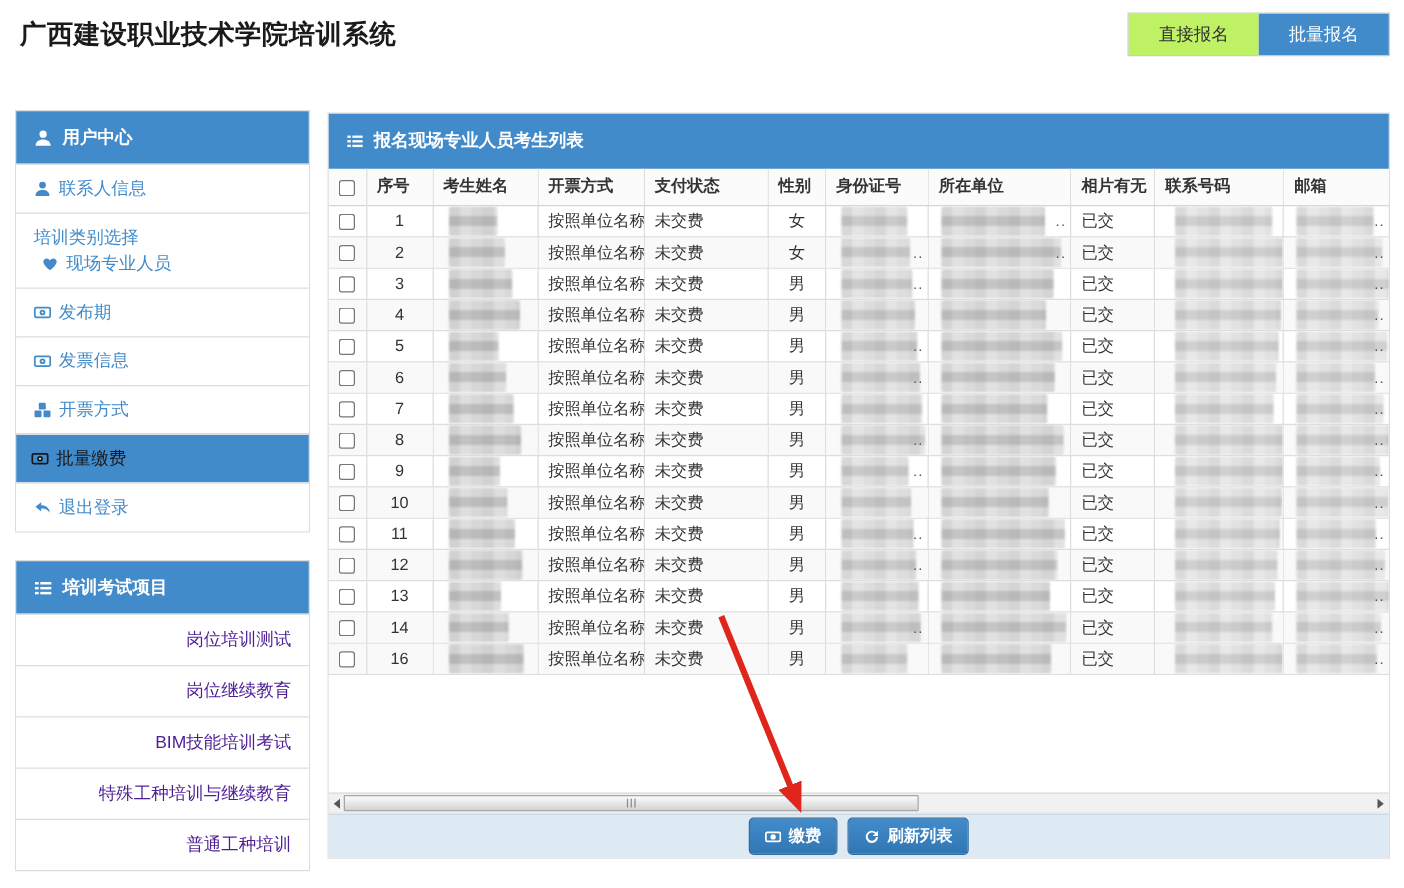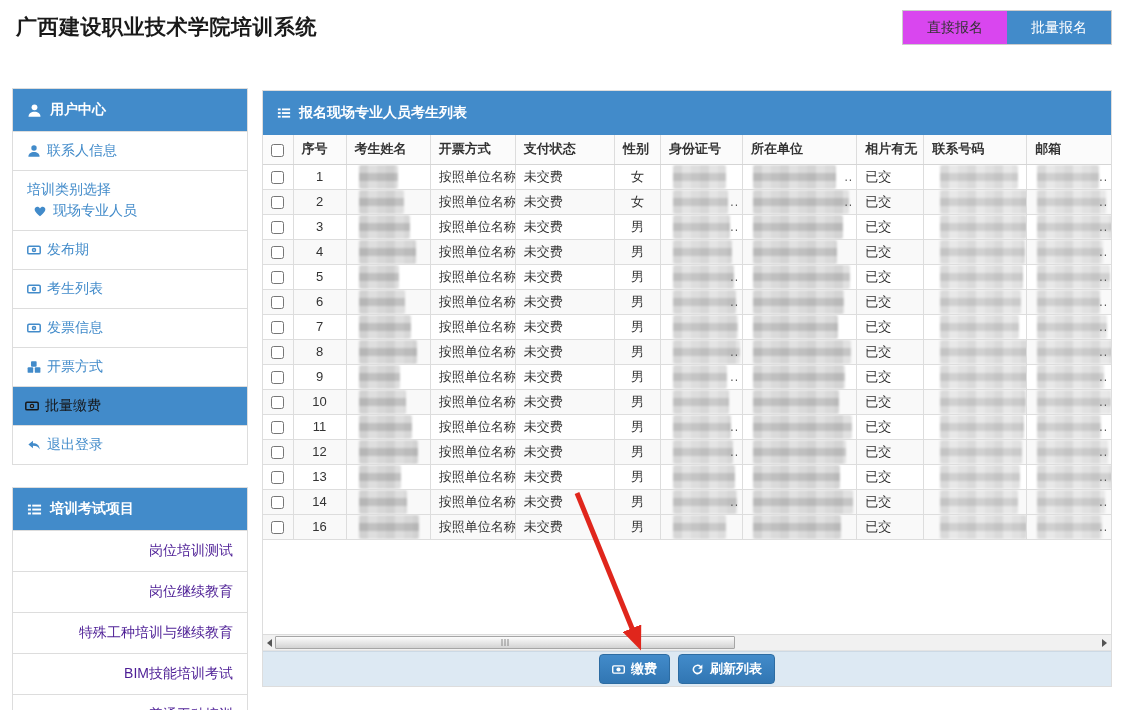--- a/index.html
+++ b/index.html
@@ -11,21 +11,21 @@
   *{box-sizing:border-box;}
   html,body{margin:0;padding:0;}
   body{
     width:1123px;height:710px;position:relative;overflow:hidden;
     background:#fff;font-family:"Liberation Sans",sans-serif;color:#333;
   }
   
   .page-title{position:absolute;left:16px;top:13px;font-size:21px;font-weight:bold;color:#1a1a1a;letter-spacing:.5px;}
   .top-btn-group{position:absolute;right:11px;top:10px;border:1px solid #ccc;background:#fff;display:flex;}
   .top-btn{border:none;cursor:pointer;font-family:inherit;font-size:14px;padding:8px 24px;line-height:17px;}
-  .top-btn.direct{background:#d946ef;color:#333;}
+  .top-btn.direct{background:#bef264;color:#333;}
   .top-btn.batch{background:var(--accent);color:#ffffff;}
   
   .sidebar{position:absolute;left:12px;top:88px;width:236px;}
   .side-section{border:1px solid var(--border);background:#fff;margin-bottom:22px;}
   .side-header{background:var(--accent);color:#fff;font-size:14px;font-weight:bold;
     padding:12px 14px;display:flex;align-items:center;gap:8px;}
   .side-item{border-top:1px solid var(--border);padding:10px 14px;font-size:14px;color:var(--accent);
     display:flex;align-items:center;gap:6px;cursor:pointer;background:#fff;}
   .side-item.plain{color:#4c1d95;padding:11px 14px;justify-content:flex-end;}
   .side-item.active{background:var(--accent);color:#16181b;padding-left:12px;}
@@ -132,30 +132,20 @@
         <span>发布期</span>
       </div>
       <div class="side-item">
         <span class="icon">
           <svg viewBox="0 0 16 16">
             <rect x="0.9" y="3.6" width="14.2" height="8.8" rx="1.4" fill="none" stroke="currentColor" stroke-width="1.7"></rect>
             <circle cx="8" cy="8" r="2.6"></circle>
             <circle cx="8" cy="8" r="0.9" fill="#fff"></circle>
           </svg>
         </span>
-        <span>考生列表</span>
-      </div>
-      <div class="side-item">
-        <span class="icon">
-          <svg viewBox="0 0 16 16">
-            <rect x="0.9" y="3.6" width="14.2" height="8.8" rx="1.4" fill="none" stroke="currentColor" stroke-width="1.7"></rect>
-            <circle cx="8" cy="8" r="2.6"></circle>
-            <circle cx="8" cy="8" r="0.9" fill="#fff"></circle>
-          </svg>
-        </span>
         <span>发票信息</span>
       </div>
       <div class="side-item">
         <span class="icon">
           <svg viewBox="0 0 16 16">
             <rect x="4.6" y="1.4" width="6.4" height="6.2" rx="1"></rect>
             <rect x="0.7" y="8.4" width="6.4" height="6.2" rx="1"></rect>
             <rect x="8.9" y="8.4" width="6.4" height="6.2" rx="1"></rect>
           </svg>
         </span>
@@ -194,24 +184,24 @@
         </span>
         <span>培训考试项目</span>
       </div>
       <div class="side-item plain">
         <span>岗位培训测试</span>
       </div>
       <div class="side-item plain">
         <span>岗位继续教育</span>
       </div>
       <div class="side-item plain">
+        <span>BIM技能培训考试</span>
+      </div>
+      <div class="side-item plain">
         <span>特殊工种培训与继续教育</span>
-      </div>
-      <div class="side-item plain">
-        <span>BIM技能培训考试</span>
       </div>
       <div class="side-item plain">
         <span>普通工种培训</span>
       </div>
     </div>
   </div>
 
 <div class="panel">
   <div class="panel-header">
     <span class="icon">

